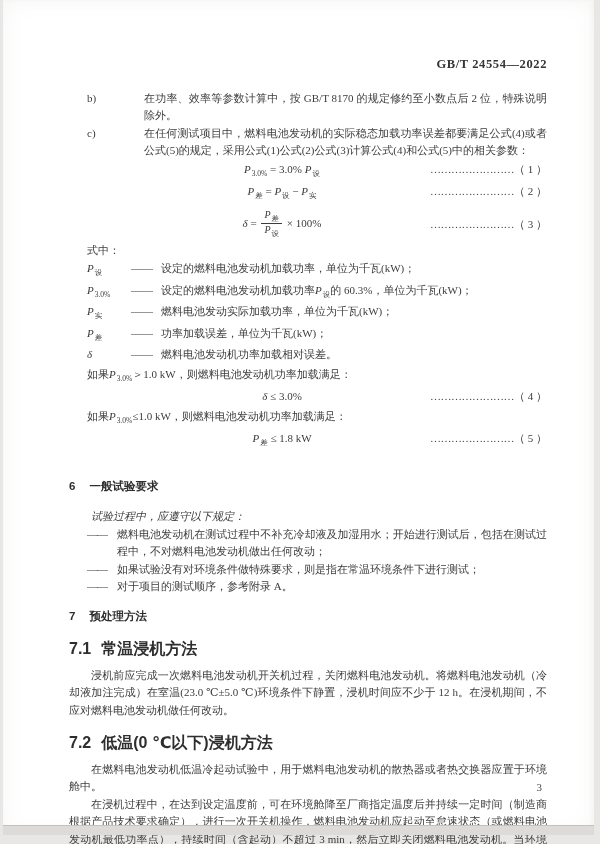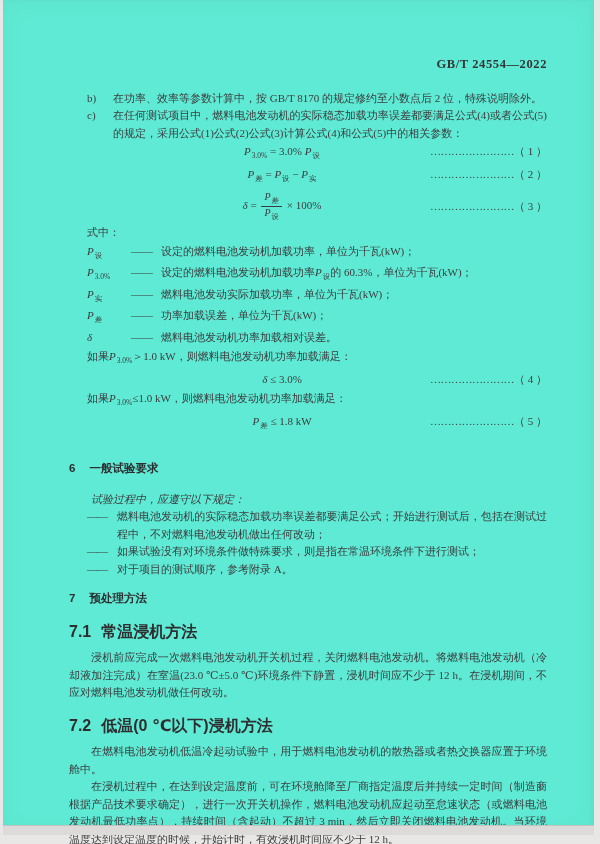--- a/index.html
+++ b/index.html
@@ -4,38 +4,38 @@
 <style>
   html,body{margin:0;padding:0;}
   body{
     width:600px;height:844px;position:relative;
     background:#e8e7e5;
     font-family:"Liberation Serif","DejaVu Serif",serif;
     color:#3c3c3e;
   }
   .page{
     position:absolute;left:3px;top:0;width:591px;height:835px;
-    background:#5eead4;
+    background:#ffffff;
     box-shadow:inset 0 0 22px rgba(120,115,105,0.07), inset -2px 0 4px rgba(0,0,0,0.03);
   }
   .bottom-edge{
     position:absolute;left:0;right:0;bottom:0;height:9px;
     background:#dcdbd9;border-top:1px solid #c3c2c0;
   }
   .content{
     position:absolute;left:66px;top:56px;width:478px;
     font-size:11px;line-height:17.5px;text-align:justify;
   }
   .std-code{
     text-align:right;font-weight:bold;font-size:12.5px;
     letter-spacing:0.6px;margin-bottom:16px;color:#353537;
   }
   .clause{display:flex;margin-left:18px;}
   .clause-marker{width:26px;flex:none;}
-  .clause-text{flex:1;}
+  .clause-text{flex:1;margin-left:31px;}
   .eq-row{position:relative;margin:1px 0;}
   .eq-body{margin:0 112px 0 60px;text-align:center;white-space:nowrap;}
   .eq-ref{position:absolute;right:0;top:0;white-space:nowrap;letter-spacing:-0.5px;}
   .eq-ref .num{letter-spacing:0;}
   i.v{font-style:italic;}
   sub{font-size:7.5px;vertical-align:-3px;margin-left:1px;font-style:normal;}
   .frac{display:inline-flex;flex-direction:column;vertical-align:middle;
         text-align:center;line-height:1.15;font-size:10px;margin:0 2px;}
   .frac .fnum{border-bottom:1px solid #3c3c3e;padding:0 3px;display:block;}
   .frac .fden{display:block;padding:0 3px;}
@@ -142,21 +142,21 @@
     </div>
 
     <div class="sec-heading">
       <span class="sec-num">6</span><span>一般试验要求</span>
     </div>
 
     <div class="intro">试验过程中，应遵守以下规定：</div>
 
     <div class="rule">
       <span class="rule-dash">——</span>
-      <span class="rule-text">燃料电池发动机的实际稳态加载功率误差都要满足公式；开始进行测试后，包括在测试过程中，不对燃料电池发动机做出任何改动；</span>
+      <span class="rule-text">燃料电池发动机在测试过程中不补充冷却液及加湿用水；开始进行测试后，包括在测试过程中，不对燃料电池发动机做出任何改动；</span>
     </div>
     <div class="rule">
       <span class="rule-dash">——</span>
       <span class="rule-text">如果试验没有对环境条件做特殊要求，则是指在常温环境条件下进行测试；</span>
     </div>
     <div class="rule">
       <span class="rule-dash">——</span>
       <span class="rule-text">对于项目的测试顺序，参考附录 A。</span>
     </div>
 

